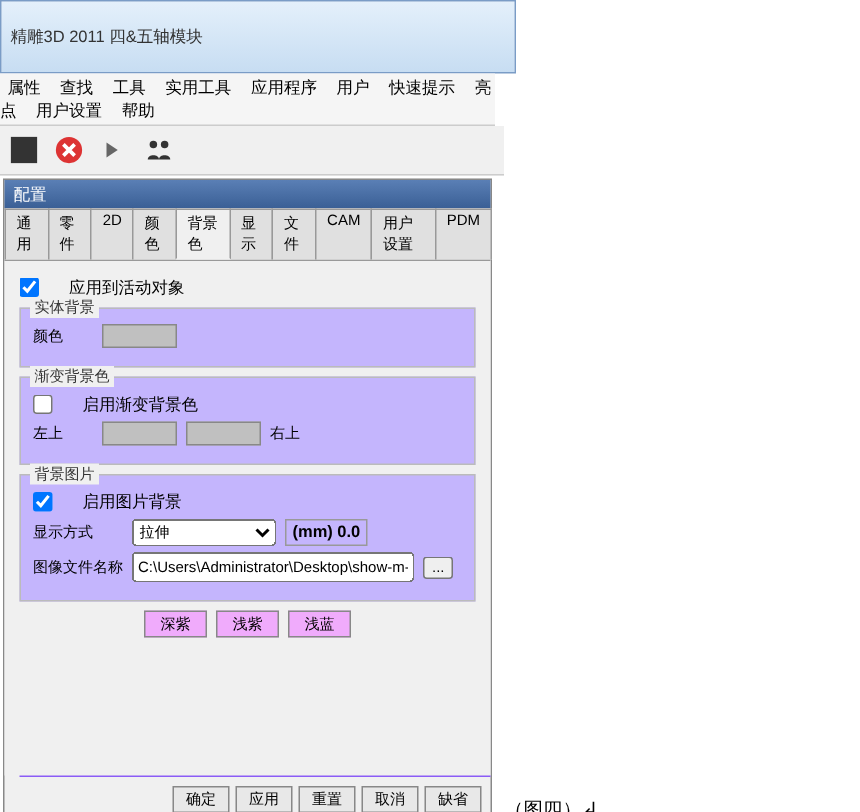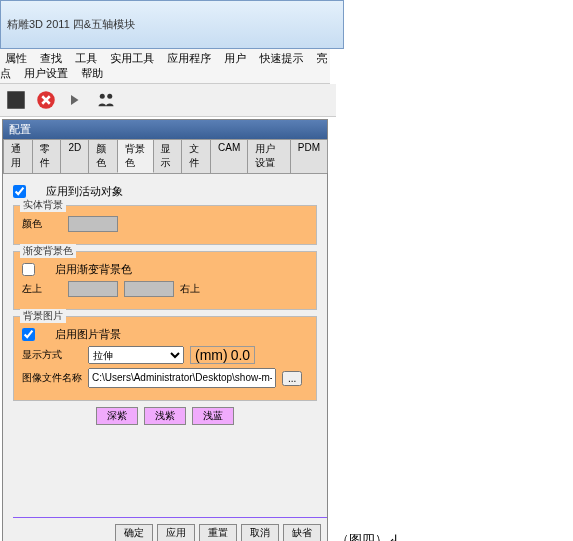--- a/index.html
+++ b/index.html
@@ -81,21 +81,21 @@
     align-items: center;
     gap: 20px;
     margin: 4px 0;
   }
   .checkbox-row input[type=checkbox] { margin: 0; }
   .group {
     border: 1px solid #bbb;
     margin: 6px 0;
     padding: 6px 8px 8px;
     position: relative;
-    background: #fdba74;
+    background: #c4b5fd;
   }
   .group-title {
     position: absolute;
     top: -8px;
     left: 6px;
     background: #f0f0f0;
     padding: 0 3px;
     font-size: 10px;
     color: #333;
   }
@@ -164,25 +164,26 @@
     display: inline-flex;
     align-items: center;
     justify-content: center;
     background: transparent;
     padding: 0;
   }
   .tbtn svg { width: 20px; height: 20px; }
   .mm-box {
     border: 1px solid #999;
     padding: 0 4px;
-    font-size: 14px;
+    font-size: 11px;
     display: inline-flex;
     align-items: center;
     gap: 3px;
     height: 16px;
+    font-weight: bold;
   }
 </style>
 </head>
 <body>
 
 <div class="title-bar">
   <span>精雕3D 2011 四&amp;五轴模块</span>
 </div>
 <div class="menu-bar">
   <span>属性</span>

